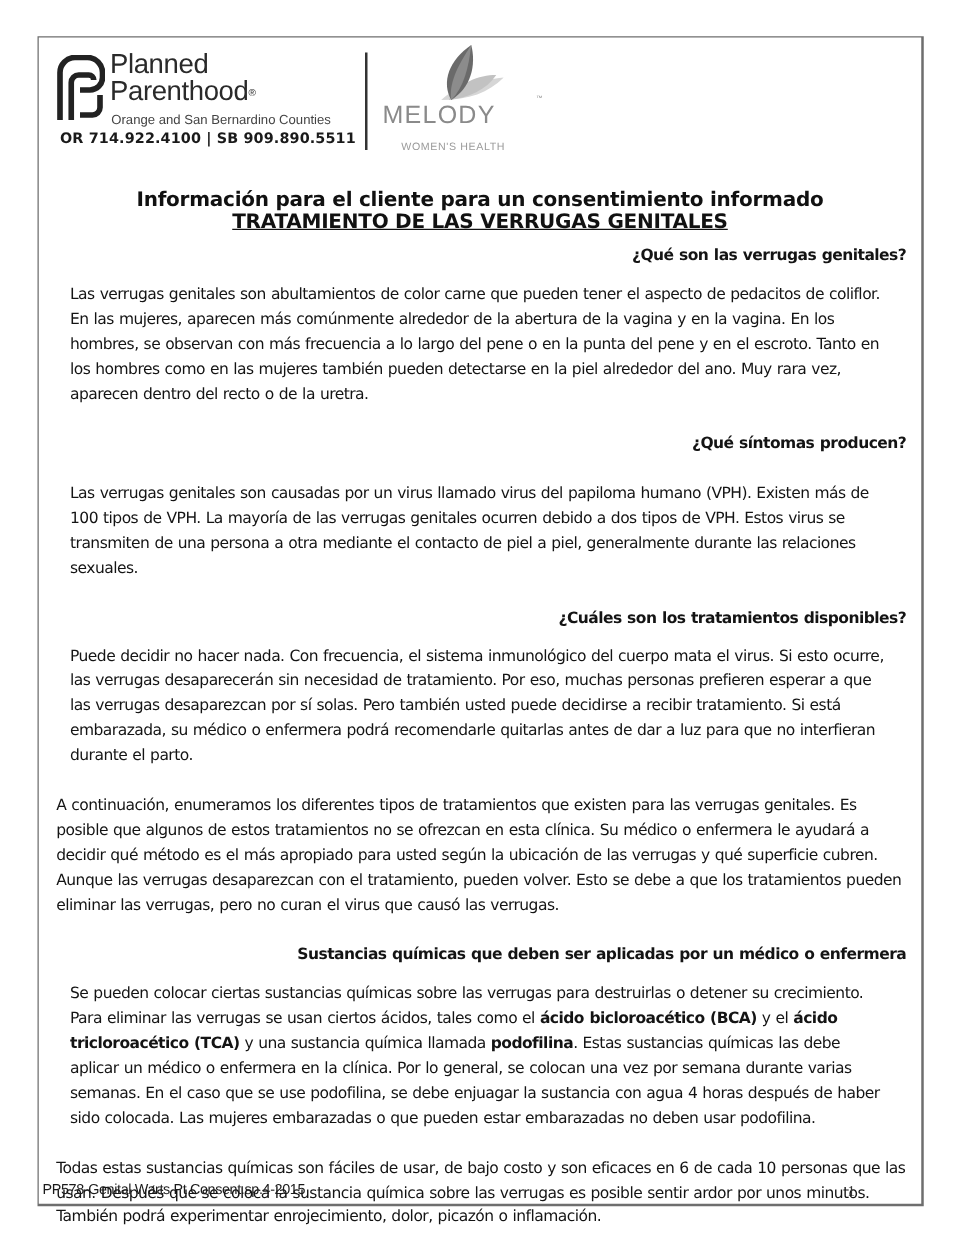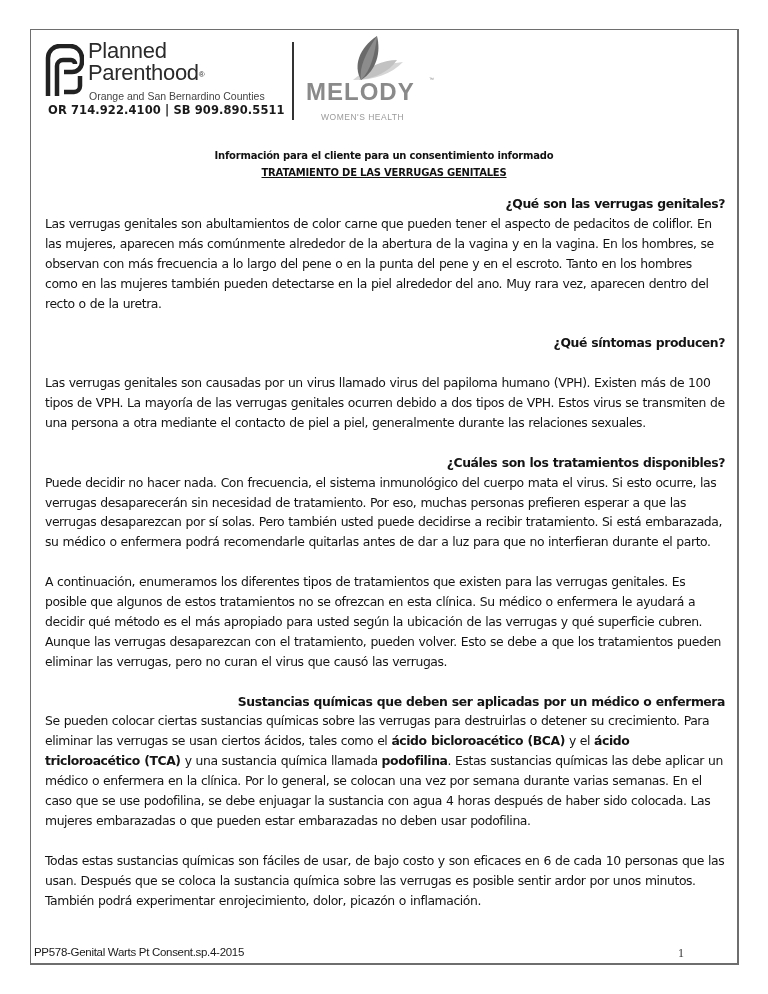--- a/index.html
+++ b/index.html
@@ -15,38 +15,38 @@
              font-size: 22px; line-height: 22px; color: #2a2a2a; letter-spacing: -0.3px; }
   .pp-name .reg { font-size: 8px; vertical-align: top; position: relative; top: 2px; }
   .pp-sub { position: absolute; left: 45px; top: 48px; font-family: "Liberation Sans", sans-serif;
             font-size: 10.5px; color: #444; white-space: nowrap; }
   .pp-phones { position: absolute; left: 4px; top: 61px; font-family: "DejaVu Sans", sans-serif;
                font-weight: bold; font-size: 11.5px; color: #1a1a1a; white-space: nowrap; letter-spacing: 0.1px; }
   .logo-divider { position: absolute; left: 292px; top: 42px; width: 1.5px; height: 78px; background: #333; }
   .melody-logo { position: absolute; left: 305px; top: 36px; width: 135px; height: 90px; }
   .melody-leaf { position: absolute; left: 34px; top: 0; width: 64px; height: 46px; }
   .melody-name { position: absolute; left: 1px; top: 41px; font-family: "Liberation Sans", sans-serif;
-                 font-size: 24px; line-height: 30px; color: #8a8a8a; letter-spacing: 1px; font-weight: bold; }
+                 font-size: 20px; line-height: 30px; color: #8a8a8a; letter-spacing: 1px; font-weight: normal; }
   .melody-tm { position: absolute; left: 124px; top: 40px; font-size: 5px; color: #888; font-family: "Liberation Sans", sans-serif; }
   .melody-tag { position: absolute; left: 16px; top: 76px; font-family: "Liberation Sans", sans-serif;
                 font-size: 8.5px; color: #9a9a9a; letter-spacing: 0.5px; white-space: nowrap; }
 
   
   .doc-title { position: absolute; left: 0; width: 768px; text-align: center; font-weight: bold;
-               font-family: "DejaVu Sans", sans-serif; font-size: 10px; color: #111; letter-spacing: -0.2px; }
+               font-family: "DejaVu Sans", sans-serif; font-size: 16px; color: #111; letter-spacing: -0.2px; }
   .doc-title.t1 { top: 150px; }
   .doc-title.t2 { top: 167px; text-decoration: underline; }
 
   
   .content { position: absolute; left: 45px; top: 194px; width: 680px;
              font-family: "DejaVu Sans", sans-serif; font-size: 12.4px; line-height: 19.9px;
              letter-spacing: -0.42px; word-spacing: 0.5px; color: #141414; }
   .section { margin: 0 0 19.9px 0; }
   .section h2 { margin: 0; font-size: 12.4px; font-weight: bold; line-height: 19.9px; text-align: right; }
-  .section p { margin: 0; }
+  .section p { margin: 11px; }
   .para { margin: 0 0 19.9px 0; }
   b { font-weight: bold; }
 
   .footer-code { position: absolute; left: 34px; top: 946px; font-family: "Liberation Sans", sans-serif;
                  font-size: 11.5px; color: #1a1a1a; letter-spacing: -0.3px; }
   .page-num { position: absolute; left: 678px; top: 946px; font-family: "Liberation Serif", serif;
               font-size: 12px; color: #333; }
 </style>
 </head>
 <body>

